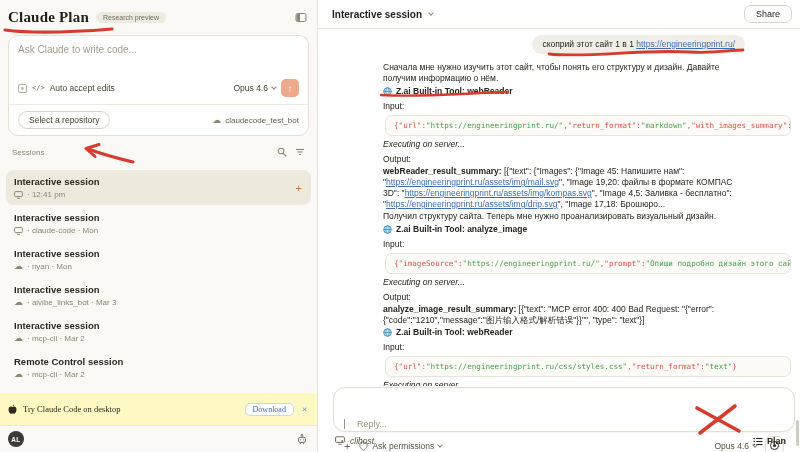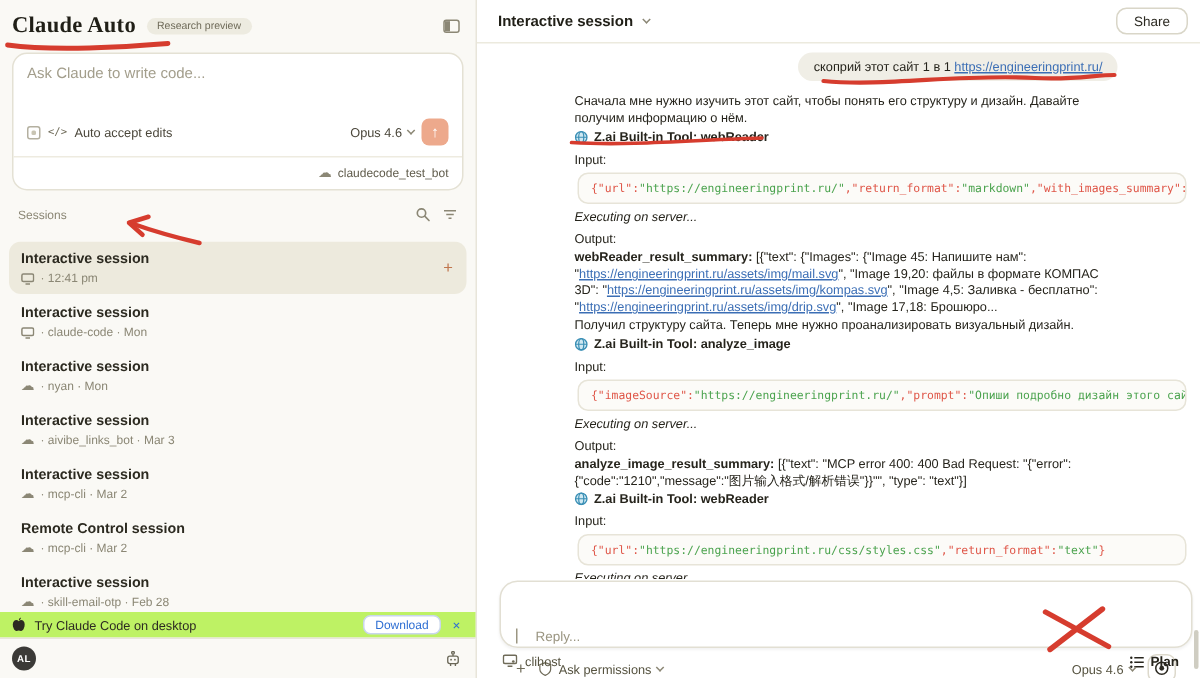--- a/index.html
+++ b/index.html
@@ -32,21 +32,21 @@
   .sh-icons { margin-left:auto; display:flex; gap:8px; align-items:center; }
 
   .session-list { flex:1; overflow:hidden; padding:0 6px; }
   .session { padding:6px 8px 6px; border-radius:8px; position:relative; margin-bottom:1px; }
   .session.selected { background:#edeadd; }
   .s-title { font-size:9.5px; font-weight:700; color:#2c2a20; }
   .s-meta { font-size:8px; color:#8b8775; margin-top:3px; display:flex; align-items:center; gap:4px; }
   .plus-btn { position:absolute; right:9px; top:50%; transform:translateY(-50%); color:#c0764d; font-size:11px; }
   .mon-ic { display:flex; }
 
-  .banner { background:#bef264; display:flex; align-items:center; gap:6px; padding:0 8px; font-size:8.5px; color:#2c2a22; height:17px; flex:none; }
+  .banner { background:#fef9c3; display:flex; align-items:center; gap:6px; padding:0 8px; font-size:8.5px; color:#2c2a22; height:32px; flex:none;font-family:Liberation Serif, serif; }
   .dl-btn { margin-left:auto; background:#fff; border:1px solid #c9d6ec; color:#2f6fd3; font-size:8px; border-radius:5px; padding:1px 7px; }
   .banner-close { color:#2f6fd3; font-size:9px; padding:0 2px; }
 
   .sb-foot { border-top:1px solid #e8e5da; height:27px; flex:none; display:flex; align-items:center; padding:0 10px 0 8px; }
   .avatar { width:16px; height:16px; border-radius:50%; background:#3b3a37; color:#fff; font-size:6.5px; font-weight:700; display:flex; align-items:center; justify-content:center; letter-spacing:.3px; }
   .robot-btn { margin-left:auto; display:flex; }
 
   
   .main { flex:1; display:flex; flex-direction:column; background:#fff; min-width:0; }
   .m-head { height:29px; flex:none; border-bottom:1px solid #eceade; display:flex; align-items:center; padding:0 8px 0 14px; }
@@ -68,36 +68,36 @@
 
   .reply-wrap { flex:none; padding:1px 5px 0 15px; }
   .reply-card { border:1px solid #e2dfd3; border-radius:12px; background:#fff; box-shadow:0 1px 2px rgba(0,0,0,.05); padding:7px 10px 5px; height:45px; }
   .reply-ph { font-size:9px; color:#9b9682; border-left:1px solid #9b9682; padding-left:12px;margin-top:24px; }
   .reply-row { display:flex; align-items:center; gap:9px; margin-top:7px; font-size:8.5px; color:#55523f; }
   .perm { display:flex; align-items:center; gap:4px; }
   .reply-right { margin-left:auto; display:flex; align-items:center; gap:8px; }
   .rec-btn { width:19px; height:19px; border:1px solid #ddd9cc; border-radius:6px; display:flex; align-items:center; justify-content:center; background:#fff; }
 
   .m-foot { height:20px; flex:none; display:flex; align-items:center; padding:0 14px 3px 17px; font-size:8.5px; color:#55523f; }
-  .host { display:flex; align-items:center; gap:5px; }
+  .host { display:flex; align-items:center; gap:5px;font-style:italic; }
   .plan { margin-left:auto; display:flex; align-items:flex-end; gap:4px; font-weight:700; color:#26241c; font-size:9px; }
 
   .annot { position:absolute; inset:0; z-index:40; pointer-events:none; }
   .scroll-thumb { position:absolute; right:1px; bottom:6px; width:3px; height:26px; background:#cfcdc2; border-radius:2px; z-index:30; }
   svg.ic { display:block; }
 </style>
 </head>
 <body>
 
 <div class="app">
 
   <div class="sidebar">
 
     <div class="sb-head">
-      <span class="logo">Claude Auto</span>
+      <span class="logo">Claude Plan</span>
       <span class="badge">Research preview</span>
       <span class="collapse-btn">
         <svg class="ic" width="12" height="11" viewBox="0 0 12 11">
             <rect x="1" y="1.5" width="10" height="8" rx="1.5" fill="none" stroke="#8b8775" stroke-width="1"></rect>
             <rect x="1.6" y="2.1" width="3.4" height="6.8" fill="#8b8775"></rect>
           </svg>
       </span>
     </div>
 
     <div class="composer-card">
@@ -106,20 +106,21 @@
         <span class="chk"></span>
         <span class="code-glyph">&lt;/&gt;</span>
         <span>Auto accept edits</span>
         <span class="model-mini">
           <span>Opus 4.6</span>
           <span class="chev"></span>
         </span>
         <span class="send-btn">↑</span>
       </div>
       <div class="cc-row2">
+        <span class="repo-btn">Select a repository</span>
         <span class="repo-name">
           <span class="cloud-glyph">☁</span>
           <span>claudecode_test_bot</span>
         </span>
       </div>
     </div>
 
     <div class="sessions-head">
       <span>Sessions</span>
       <span class="sh-icons">

